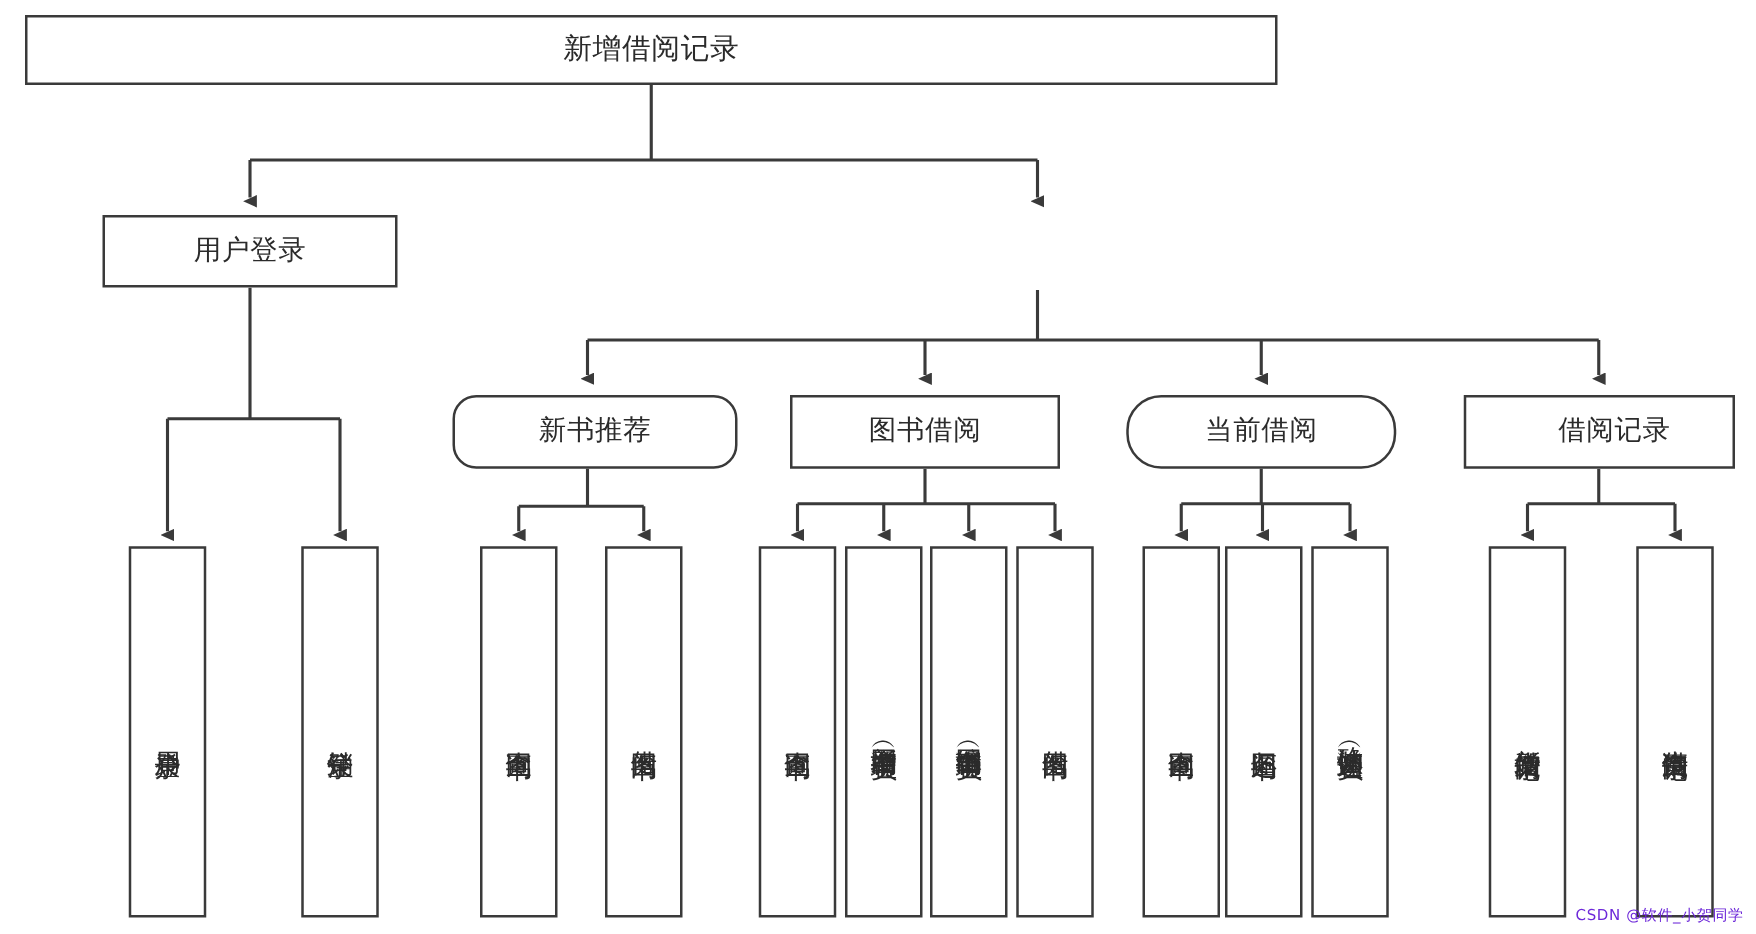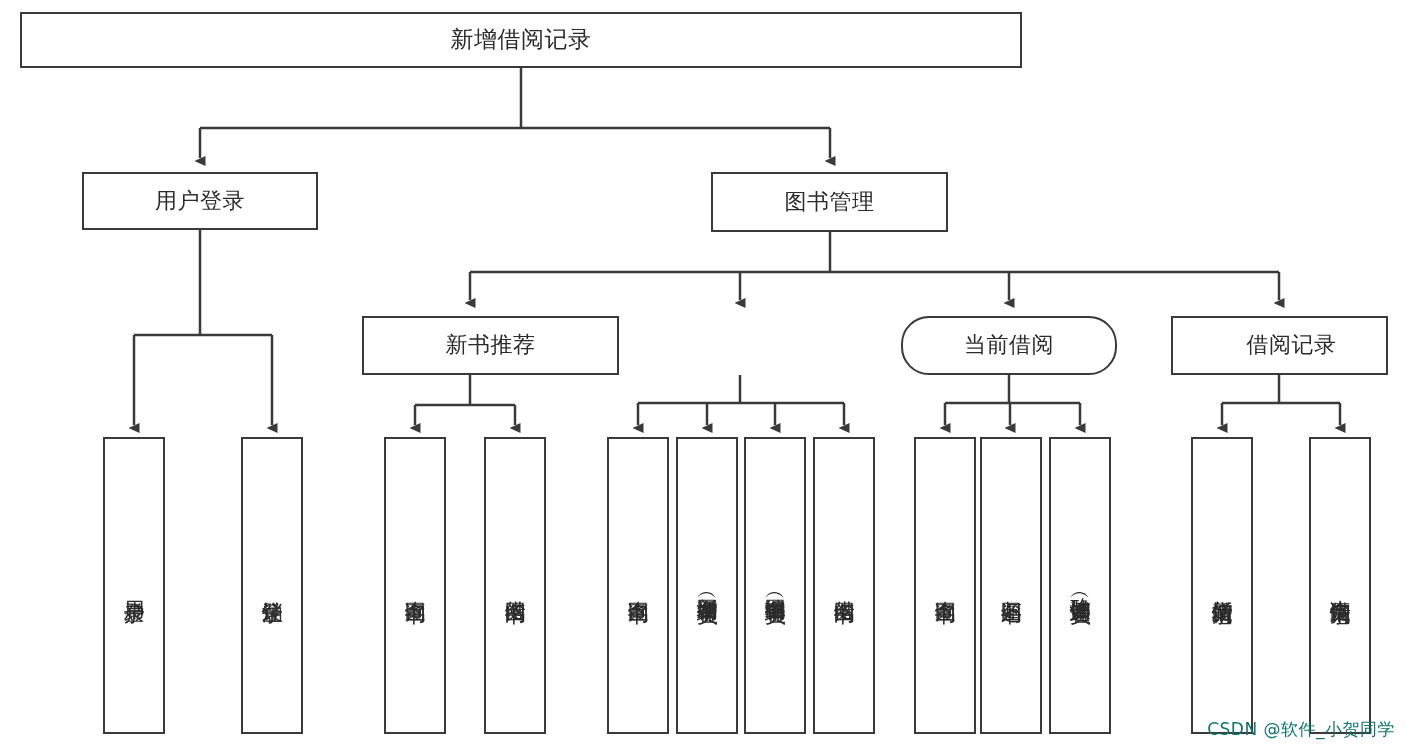--- a/index.html
+++ b/index.html
@@ -59,22 +59,22 @@
     font-size: 21px;
     line-height: 1.16;
     letter-spacing: 1px;
     white-space: nowrap;
     max-height: 270px;
   }
   #watermark {
     position: absolute;
     right: 10px;
     bottom: 6px;
-    font-size: 17px;
-    color: #0f766e;
+    font-size: 12px;
+    color: #6d28d9;
     letter-spacing: 0.5px;
     white-space: nowrap;
     font-family: "DejaVu Sans", "Liberation Sans", sans-serif;
   }
 </style>
 </head>
 <body>
 
 <div id="diagram-root">
 
@@ -132,26 +132,26 @@
     </g>
   </svg>
 
   <div class="node horiz root" style="left:20px; top:12px; width:1002px; height:56px;">
     <span class="label">新增借阅记录</span>
   </div>
 
   <div class="node horiz" style="left:82px; top:172px; width:236px; height:58px;">
     <span class="label">用户登录</span>
   </div>
-  <div class="node horiz" style="left:711px; top:172px; width:237px; height:60px;">
-    <span class="label">图书管理</span>
-  </div>
-
-  <div class="node horiz" style="left:362px; top:316px; width:257px; height:59px;">
+
+  <div class="node horiz" style="left:362px; top:316px; width:228px; height:59px;border-radius:19px;">
     <span class="label">新书推荐</span>
+  </div>
+  <div class="node horiz" style="left:632px; top:316px; width:216px; height:59px;">
+    <span class="label">图书借阅</span>
   </div>
   <div class="node horiz" style="left:901px; top:316px; width:216px; height:59px;border-radius:28px;">
     <span class="label">当前借阅</span>
   </div>
   <div class="node horiz" style="left:1171px; top:316px; width:217px; height:59px;padding-left:24px;">
     <span class="label">借阅记录</span>
   </div>
 
   <div class="node vert" style="left:103px; top:437px; width:62px; height:297px;">
     <span class="label">用户登录</span>

